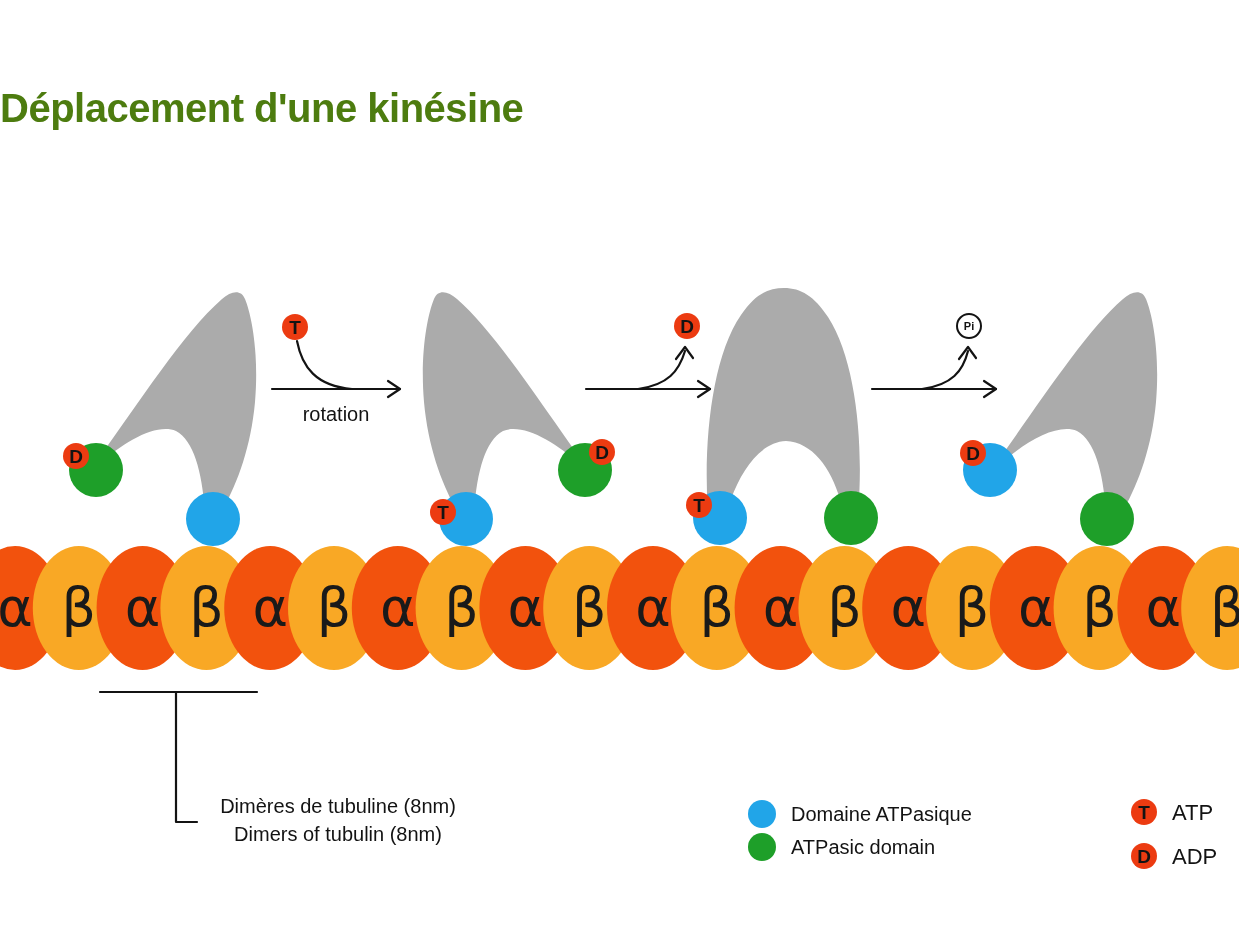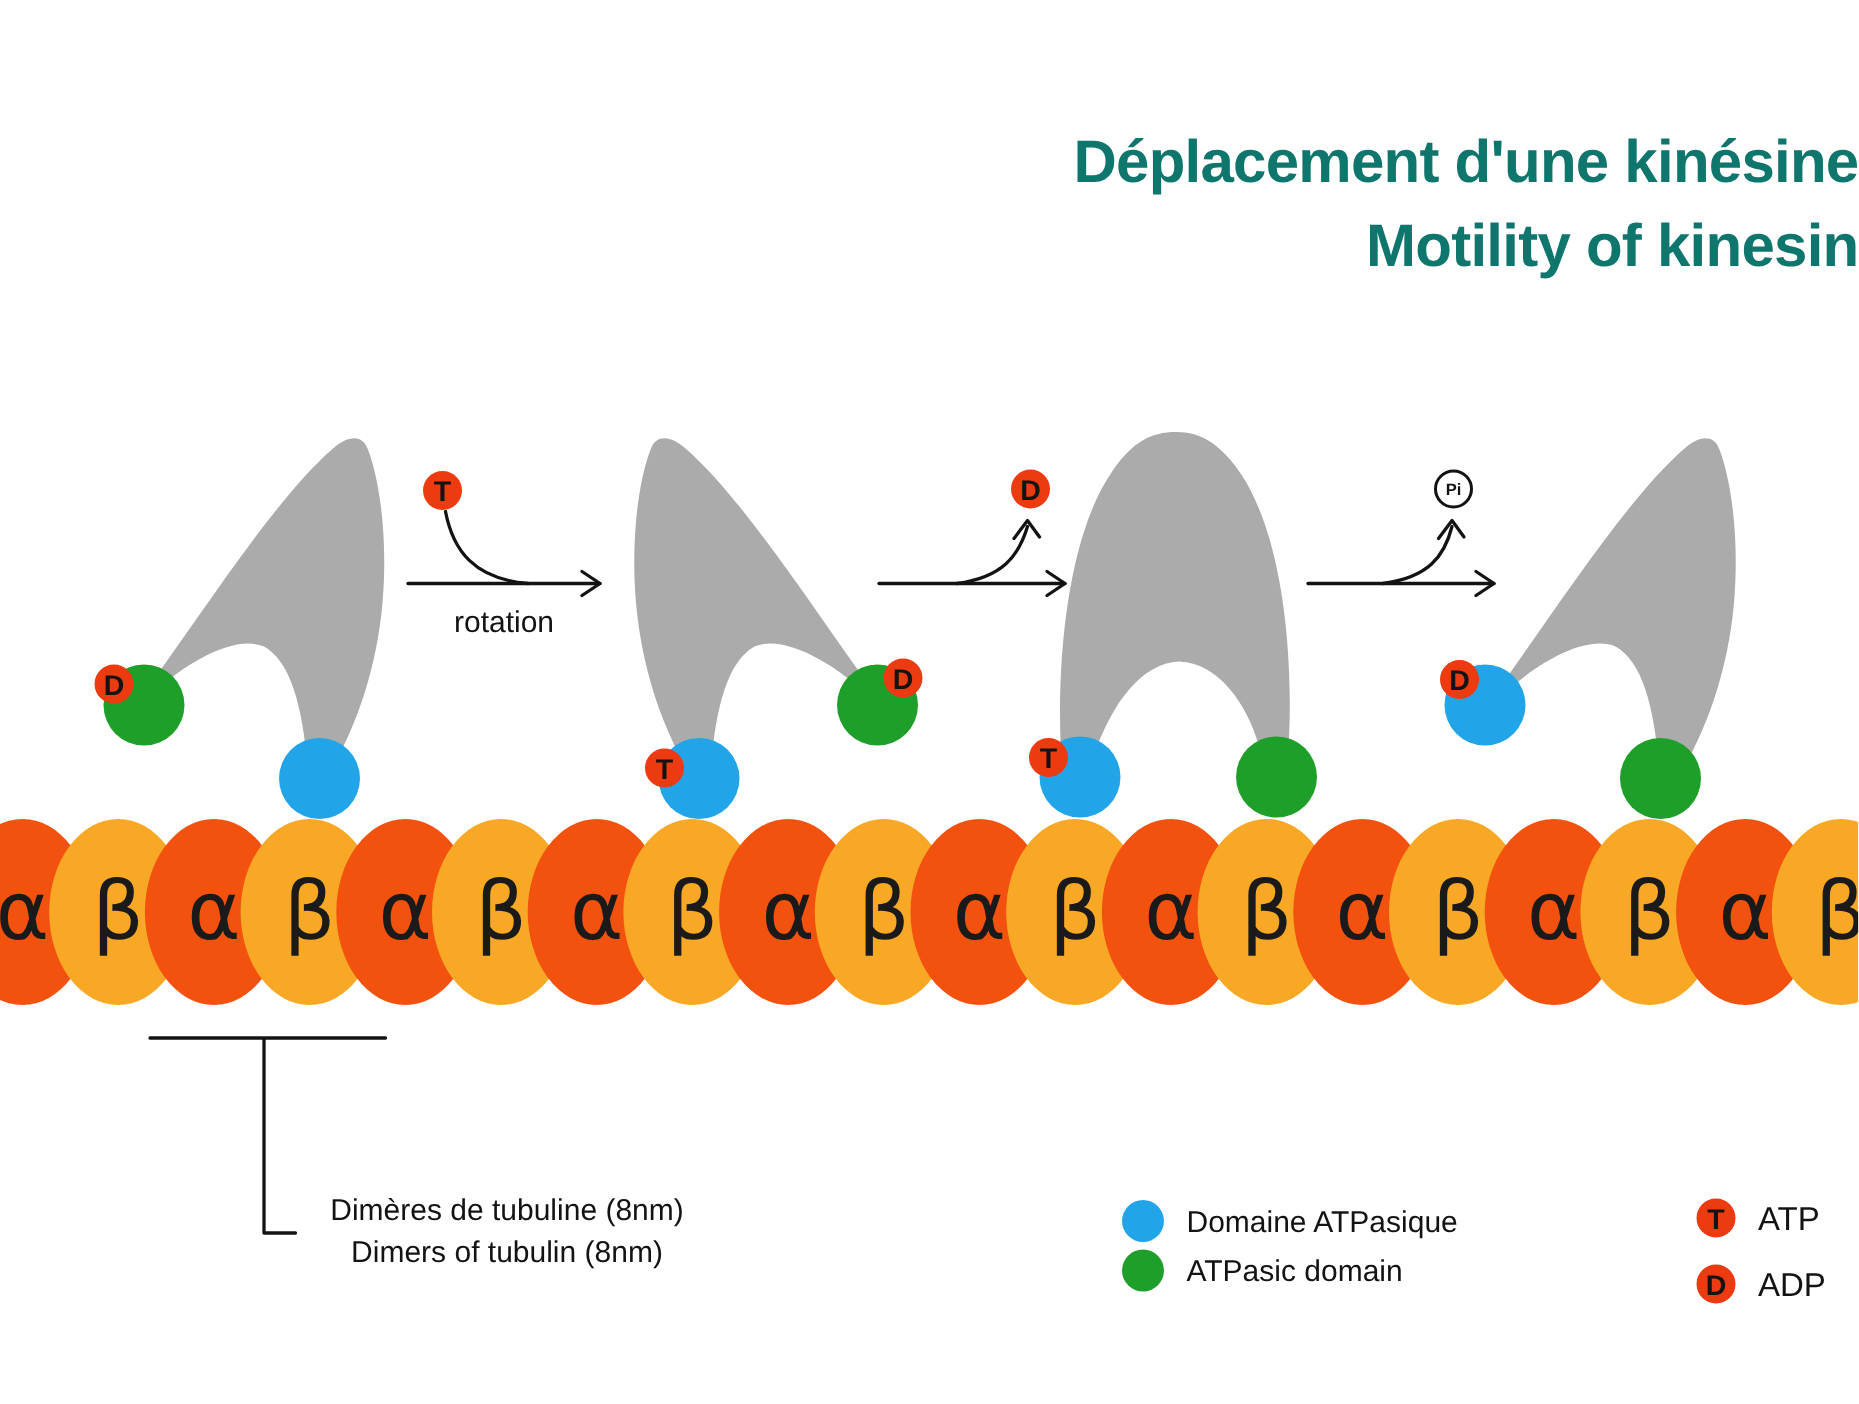--- a/index.html
+++ b/index.html
@@ -6,25 +6,25 @@
   .stage{
     position:relative;
     width:1239px;height:936px;
     background:#ffffff;
     overflow:hidden;
     font-family:"Liberation Sans",sans-serif;
   }
   .title{
     position:absolute;
     top:80px;left:0;width:100%;
-    text-align:right;
+    text-align:left;
     font-weight:700;
     font-size:40px;
     line-height:56px;
-    color:#0f766e;
+    color:#4d7c0f;
     letter-spacing:-0.5px;
   }
   svg{position:absolute;top:0;left:0;}
   .greek{
     font-family:"DejaVu Sans","Liberation Sans",sans-serif;
     font-size:54px;
     fill:#1a1a1a;
     text-anchor:middle;
   }
   .badge-letter{
@@ -50,21 +50,20 @@
   .center{text-anchor:middle;}
   .ink-stroke{stroke:#131313;stroke-width:2.2;fill:none;stroke-linecap:round;stroke-linejoin:round;}
 </style>
 </head>
 <body>
 
 <div class="stage">
 
   <div class="title">
     <div>Déplacement d'une kinésine</div>
-    <div>Motility of kinesin</div>
   </div>
 
   <svg width="1239" height="936" viewBox="0 0 1239 936">
 
     <g>
         <g>
           <ellipse cx="15" cy="608" rx="46" ry="62" fill="#F2520D"></ellipse>
           <text x="15" y="626" class="greek">α</text>
         </g>
         <g>

